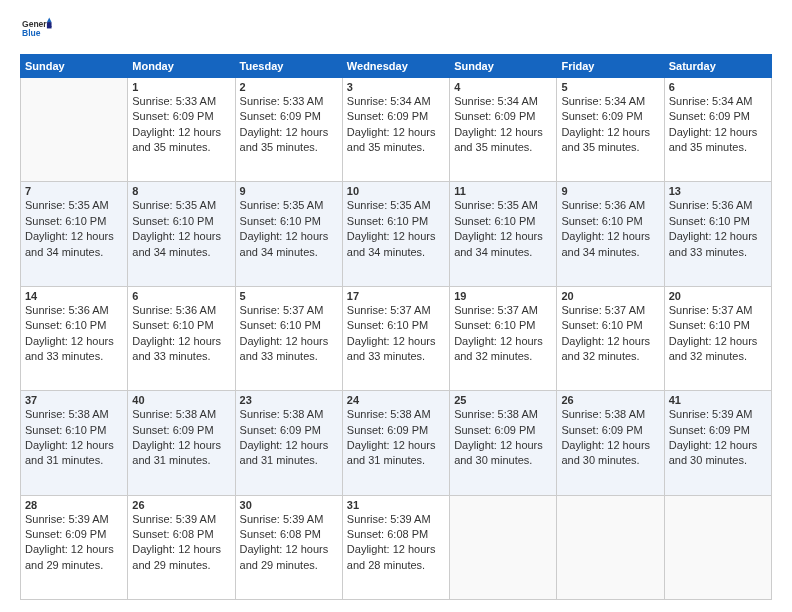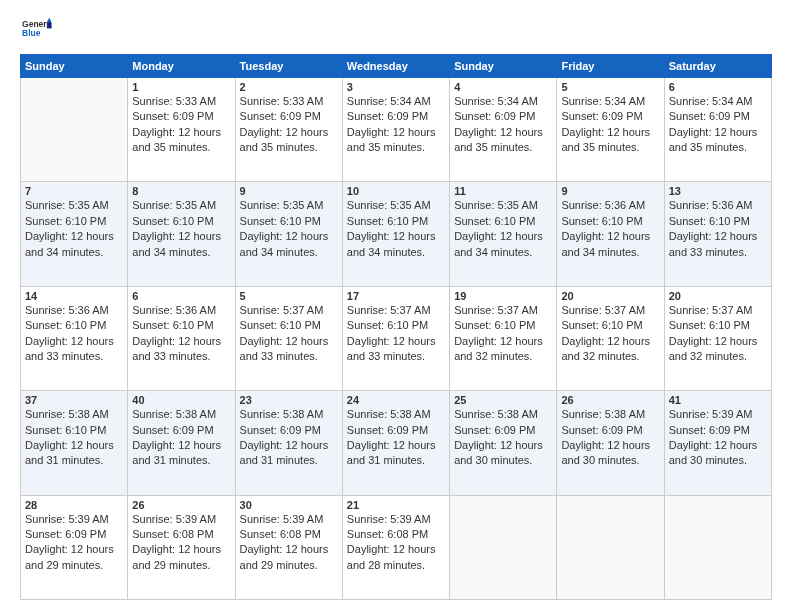--- a/index.html
+++ b/index.html
@@ -247,21 +247,21 @@
           </td>
           <td>
             <span class="day-number">26</span>
             <div class="day-info">Sunrise: 5:39 AM<br>Sunset: 6:08 PM<br>Daylight: 12 hours and 29 minutes.</div>
           </td>
           <td>
             <span class="day-number">30</span>
             <div class="day-info">Sunrise: 5:39 AM<br>Sunset: 6:08 PM<br>Daylight: 12 hours and 29 minutes.</div>
           </td>
           <td>
-            <span class="day-number">21</span>
+            <span class="day-number">31</span>
             <div class="day-info">Sunrise: 5:39 AM<br>Sunset: 6:08 PM<br>Daylight: 12 hours and 28 minutes.</div>
           </td>
           <td class="empty-cell"></td>
           <td class="empty-cell"></td>
           <td class="empty-cell"></td>
         </tr>
       </tbody>
   </table>
 </div>
 

